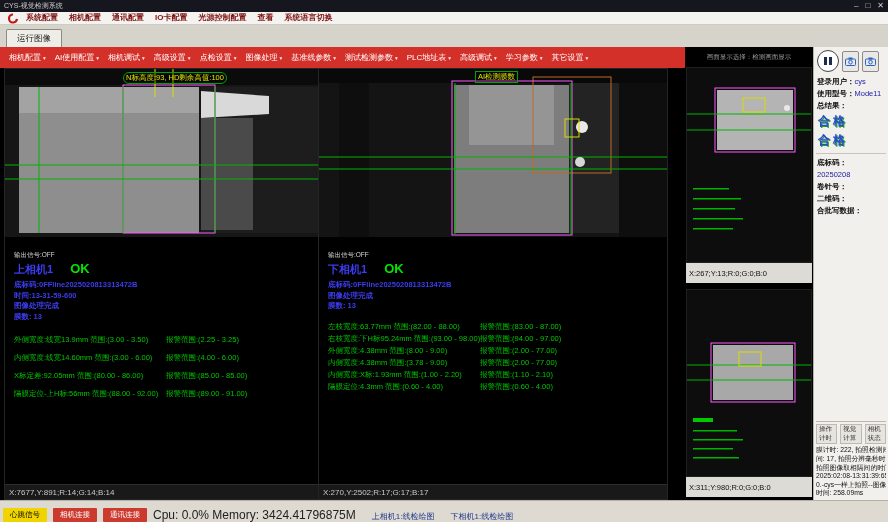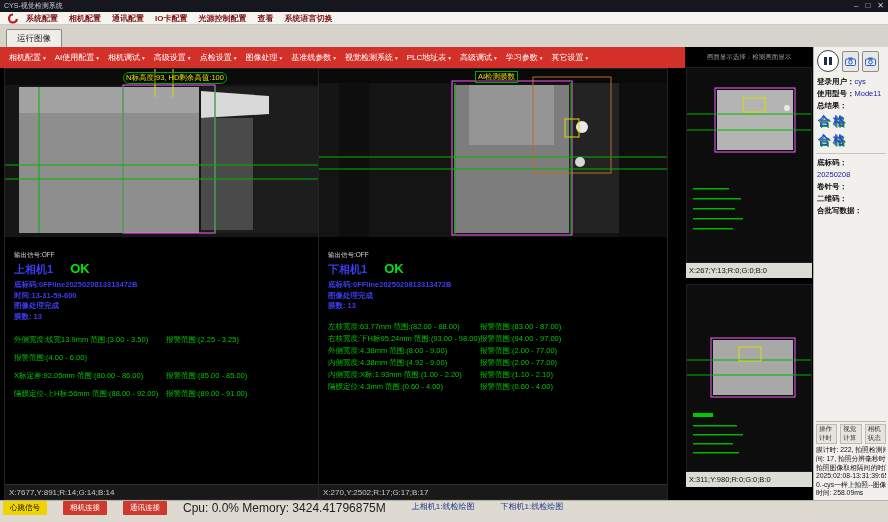--- a/index.html
+++ b/index.html
@@ -6,21 +6,21 @@
   .app{position:relative;width:888px;height:522px;background:#000;overflow:hidden;
        font-family:"Liberation Sans","DejaVu Sans",sans-serif;-webkit-font-smoothing:antialiased;}
   
   .titlebar{position:absolute;left:0;top:0;width:888px;height:12px;background:#16161f;
             display:flex;align-items:center;padding:0 4px;box-sizing:border-box;}
   .titlebar .title{color:#c9c9c9;font-size:7px;}
   .wincontrols{margin-left:auto;display:flex;gap:7px;}
   .wincontrols span{color:#cfcfcf;font-size:8px;line-height:10px;cursor:default;}
   
   .menubar{position:absolute;left:0;top:12px;width:888px;height:13px;background:#f4f3f0;
-           display:flex;align-items:center;gap:11px;padding-left:26px;box-sizing:border-box;
+           display:flex;align-items:flex-start;gap:11px;padding-left:26px;box-sizing:border-box;
            border-bottom:1px solid #cfccc6;}
   .menubar .logo{position:absolute;left:4px;top:1px;}
   .menu-item{font-size:8px;color:#7e1414;font-weight:bold;white-space:nowrap;cursor:default;}
   
   .tabstrip{position:absolute;left:0;top:25px;width:888px;height:30px;background:#d6d3cb;
             border-bottom:1px solid #a7a49c;box-sizing:border-box;}
   .tab{position:absolute;left:6px;top:4px;height:17px;padding:0 10px;background:#efede7;
        border:1px solid #8d8a82;border-bottom:none;border-radius:2px 2px 0 0;
        font-size:8.5px;color:#222;display:flex;align-items:center;}
   
@@ -51,21 +51,21 @@
   .coordbar{position:absolute;left:0;right:0;bottom:0;height:14px;background:#191919;
             border-top:1px solid #2e2e2e;color:#c9c9c9;font-size:8px;display:flex;
             align-items:center;padding-left:4px;}
   
   .side-col{position:absolute;left:685px;top:47px;width:128px;height:453px;background:#000;}
   .side-caption{height:20px;display:flex;align-items:center;justify-content:center;
                 color:#9a9a9a;font-size:6.5px;white-space:nowrap;overflow:hidden;}
   .sview{position:relative;width:126px;margin:0 1px;background:#0d0d0d;border:1px solid #1f1f1f;box-sizing:border-box;}
   .sview1{height:196px;}
   .sview2{height:188px;margin-top:6px;}
-  .coordbar-light{width:126px;margin:0 1px;height:15px;background:#dddbd6;color:#111;
+  .coordbar-light{width:126px;margin:0 1px;height:20px;background:#dddbd6;color:#111;
                   font-size:7.5px;display:flex;align-items:center;padding-left:3px;box-sizing:border-box;}
   
   .right-panel{position:absolute;left:813px;top:47px;width:75px;height:453px;background:#f1f0ec;
                border-left:1px solid #b5b2aa;box-sizing:border-box;color:#1b1b1b;}
   .rp-controls{display:flex;align-items:center;gap:3px;padding:3px 2px 4px 3px;}
   .pause-btn{width:20px;height:20px;border-radius:50%;background:#fff;border:1px solid #444;
              display:flex;align-items:center;justify-content:center;gap:2px;cursor:pointer;}
   .pause-btn i{display:block;width:3px;height:8px;background:#1d2b4f;}
   .cam-btn{width:15px;height:19px;background:#e9e8e4;border:1px solid #8a8a8a;border-radius:2px;
            display:flex;align-items:center;justify-content:center;cursor:pointer;}
@@ -74,21 +74,21 @@
   .rp-val{color:#1a1aa6;}
   .rp-result-line{font-size:12px;font-weight:bold;color:#2a48d8;letter-spacing:3px;
                   text-shadow:1px 1px 0 #1fa11f;padding:1px 4px;}
   .rp-div{border-top:1px solid #c8c5bd;margin:3px 2px;}
   .rp-bottom{position:absolute;left:2px;right:2px;bottom:2px;border-top:1px solid #b9b6ae;padding-top:2px;}
   .rp-tabs{display:flex;gap:3px;font-size:6.5px;color:#333;margin-bottom:2px;}
   .rp-tabs span{border:1px solid #bdbab2;padding:0 2px;background:#e6e4df;cursor:pointer;}
   .rp-line{font-size:6.8px;line-height:8.6px;color:#101010;white-space:nowrap;overflow:hidden;}
   
   .statusbar{position:absolute;left:0;top:500px;width:888px;height:22px;background:#dedad2;
-             display:flex;align-items:flex-start;gap:16px;padding-left:3px;box-sizing:border-box;
+             display:flex;align-items:flex-end;gap:6px;padding-left:3px;box-sizing:border-box;
              border-top:1px solid #b3b0a8;}
   .badge{font-size:7.5px;padding:2px 7px;border-radius:1px;white-space:nowrap;}
   .sb-text{font-size:12px;color:#222;white-space:nowrap;}
   .sb-cams{font-size:8px;color:#233a8a;white-space:nowrap;margin-left:10px;}
   svg{display:block;}
 </style>
 </head>
 <body>
 
 <div class="app">
@@ -144,21 +144,21 @@
       </span>
     <span class="tool-btn">
         <span>图像处理</span>
         <span class="caret">▾</span>
       </span>
     <span class="tool-btn">
         <span>基准线参数</span>
         <span class="caret">▾</span>
       </span>
     <span class="tool-btn">
-        <span>视觉检测系统</span>
+        <span>测试检测参数</span>
         <span class="caret">▾</span>
       </span>
     <span class="tool-btn">
         <span>PLC地址表</span>
         <span class="caret">▾</span>
       </span>
     <span class="tool-btn">
         <span>高级调试</span>
         <span class="caret">▾</span>
       </span>
@@ -202,20 +202,21 @@
       <div class="blue">底标码:0FFline2025020813313472B</div>
       <div class="blue">时间:13-31-59-600</div>
       <div class="blue">图像处理完成</div>
       <div class="blue">膜数: 13</div>
       <div class="meas meas-wide">
         <div class="mrow">
             <span class="m-main">外侧宽度:线宽13.9mm 范围:(3.00 - 3.50)</span>
             <span class="m-alarm">报警范围:(2.25 - 3.25)</span>
           </div>
         <div class="mrow">
+            <span class="m-main">内侧宽度:线宽14.60mm 范围:(3.00 - 6.00)</span>
             <span class="m-alarm">报警范围:(4.00 - 6.00)</span>
           </div>
         <div class="mrow">
             <span class="m-main">X标定差:92.05mm 范围:(80.00 - 86.00)</span>
             <span class="m-alarm">报警范围:(85.00 - 85.00)</span>
           </div>
         <div class="mrow">
             <span class="m-main">隔膜定位-上H标:56mm 范围:(88.00 - 92.00)</span>
             <span class="m-alarm">报警范围:(89.00 - 91.00)</span>
           </div>
@@ -262,21 +263,21 @@
           </div>
         <div class="mrow">
             <span class="m-main">右枝宽度:下H标95.24mm 范围:(93.00 - 98.00)</span>
             <span class="m-alarm">报警范围:(94.00 - 97.00)</span>
           </div>
         <div class="mrow">
             <span class="m-main">外侧宽度:4.38mm 范围:(8.00 - 9.00)</span>
             <span class="m-alarm">报警范围:(2.00 - 77.00)</span>
           </div>
         <div class="mrow">
-            <span class="m-main">内侧宽度:4.38mm 范围:(4.92 - 9.00)</span>
+            <span class="m-main">内侧宽度:4.38mm 范围:(3.78 - 9.00)</span>
             <span class="m-alarm">报警范围:(2.00 - 77.00)</span>
           </div>
         <div class="mrow">
             <span class="m-main">内侧宽度:X标:1.93mm 范围:(1.00 - 2.20)</span>
             <span class="m-alarm">报警范围:(1.10 - 2.10)</span>
           </div>
         <div class="mrow">
             <span class="m-main">隔膜定位:4.3mm 范围:(0.60 - 4.00)</span>
             <span class="m-alarm">报警范围:(0.60 - 4.00)</span>
           </div>

